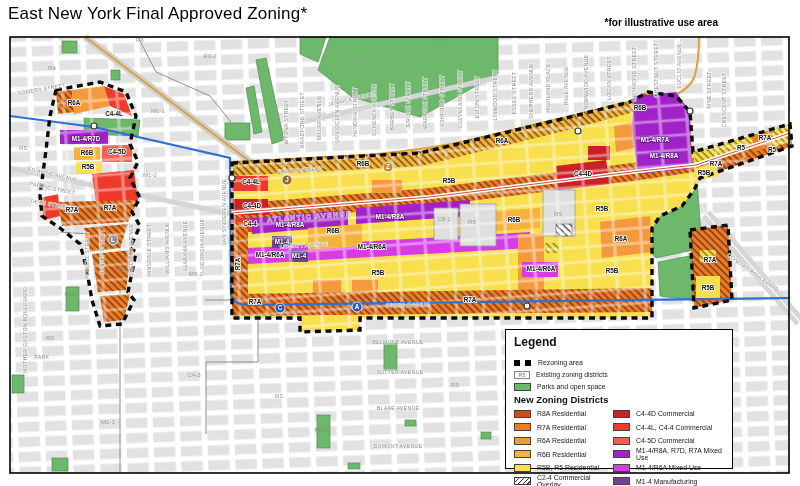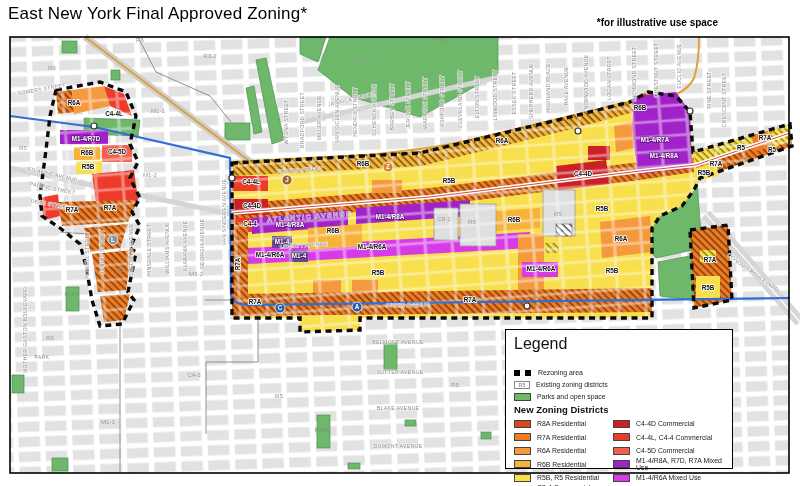--- a/index.html
+++ b/index.html
@@ -23,21 +23,21 @@
   .f-r7a{fill:var(--c-r7a,#EF7B24);} .f-r6a{fill:var(--c-r6a,#F5993E);}
   .f-r6b{fill:var(--c-r6b,#F6B33C);} .f-r5b{fill:var(--c-r5b,#F8DF4D);}
   .f-c44{fill:var(--c-c44,#EE3A2A);} .f-c44d{fill:var(--c-c44d,#CB2026);}
   .f-c45d{fill:var(--c-c45d,#F2604F);} .f-m14r8a{fill:var(--c-m14r8a,#A122C9);}
   .f-m14r6a{fill:var(--c-m14r6a,#D63BE6);} .f-m14{fill:var(--c-m14,#6E4595);}
   .f-gray{fill:#DFDFDF;stroke:#999;stroke-width:.8;}
   .dash{fill:none;stroke:#0a0a0a;stroke-width:3.4;stroke-dasharray:6 4.6;}
   
   .legend{position:absolute;left:505px;top:329px;width:228px;height:140px;background:#fff;
     border:1.6px solid #000;box-sizing:border-box;padding:5px 8px 0 8px;z-index:5;}
-  .lg-title{font-size:16px;font-weight:400;color:#111;margin-bottom:15px;}
+  .lg-title{font-size:12px;font-weight:700;color:#111;margin-bottom:9px;}
   .lg-row{display:flex;align-items:center;font-size:6.9px;color:#222;margin-bottom:3px;height:9px;}
   .sw{display:inline-block;width:17px;height:8px;border:.5px solid #444;margin-right:6px;flex:none;box-sizing:border-box;}
   .sw-r8a{background:var(--c-r8a,#D9481D);} .sw-r7a{background:var(--c-r7a,#EF7B24);}
   .sw-r6a{background:var(--c-r6a,#F5993E);} .sw-r6b{background:var(--c-r6b,#F6B33C);}
   .sw-r5b{background:var(--c-r5b,#F8DF4D);}
   .sw-c24{background:repeating-linear-gradient(135deg,#fff 0 2.5px,#333 2.5px 3.4px);}
   .sw-c44d{background:var(--c-c44d,#CB2026);} .sw-c44{background:var(--c-c44,#EE3A2A);}
   .sw-c45d{background:var(--c-c45d,#F2604F);} .sw-m14r8a{background:var(--c-m14r8a,#A122C9);}
   .sw-m14r6a{background:var(--c-m14r6a,#D63BE6);} .sw-m14{background:var(--c-m14,#6E4595);}
   .sw-park{background:var(--c-park,#6EB86B);}
@@ -48,21 +48,21 @@
   .lg-sub{font-size:9.5px;font-weight:700;color:#111;margin:0 0 4px 0;}
   .lg-grid{display:flex;}
   .lg-col1{width:100px;} .lg-col2{width:112px;}
   .lg-grid .lg-row{margin-bottom:4.6px;}
 </style>
 </head>
 <body>
 
 <div class="stage">
   <h1 class="page-title">East New York Final Approved Zoning*</h1>
-  <div class="note">*for illustrative use space</div>
+  <div class="note">*for illustrative use area</div>
 
   <svg id="map-svg" width="800" height="486" viewBox="0 0 800 486">
     <defs>
       <pattern id="pat-grid" width="27" height="15" patternUnits="userSpaceOnUse" patternTransform="rotate(-2)">
         <rect x="3" y="2.5" width="21.5" height="10" fill="#E2E2E2"></rect>
       </pattern>
       <pattern id="pat-streets" width="27" height="15" patternUnits="userSpaceOnUse" patternTransform="rotate(-4)">
         <path d="M0 2 H27" stroke="#fff" stroke-width="2.8"></path>
         <path d="M2 0 V15" stroke="#fff" stroke-width="3.2"></path>
       </pattern>

